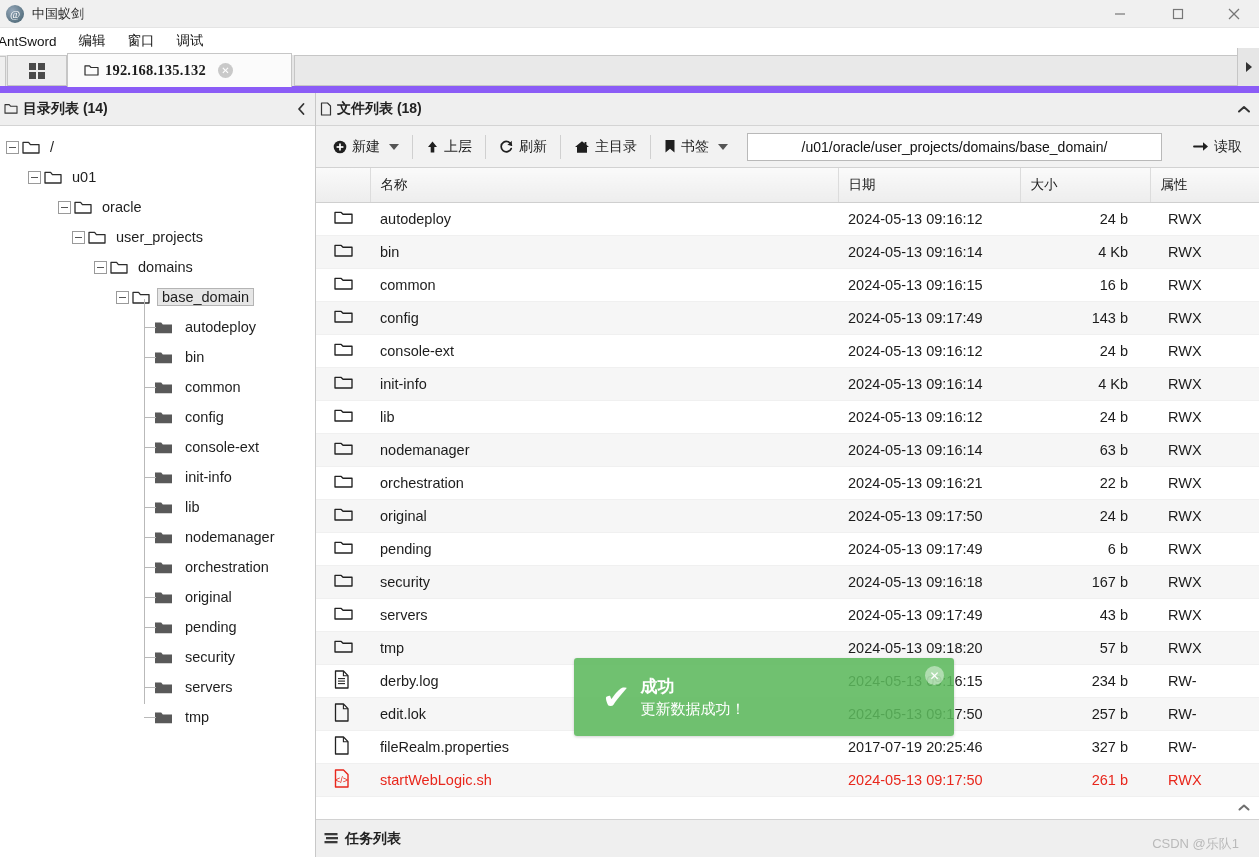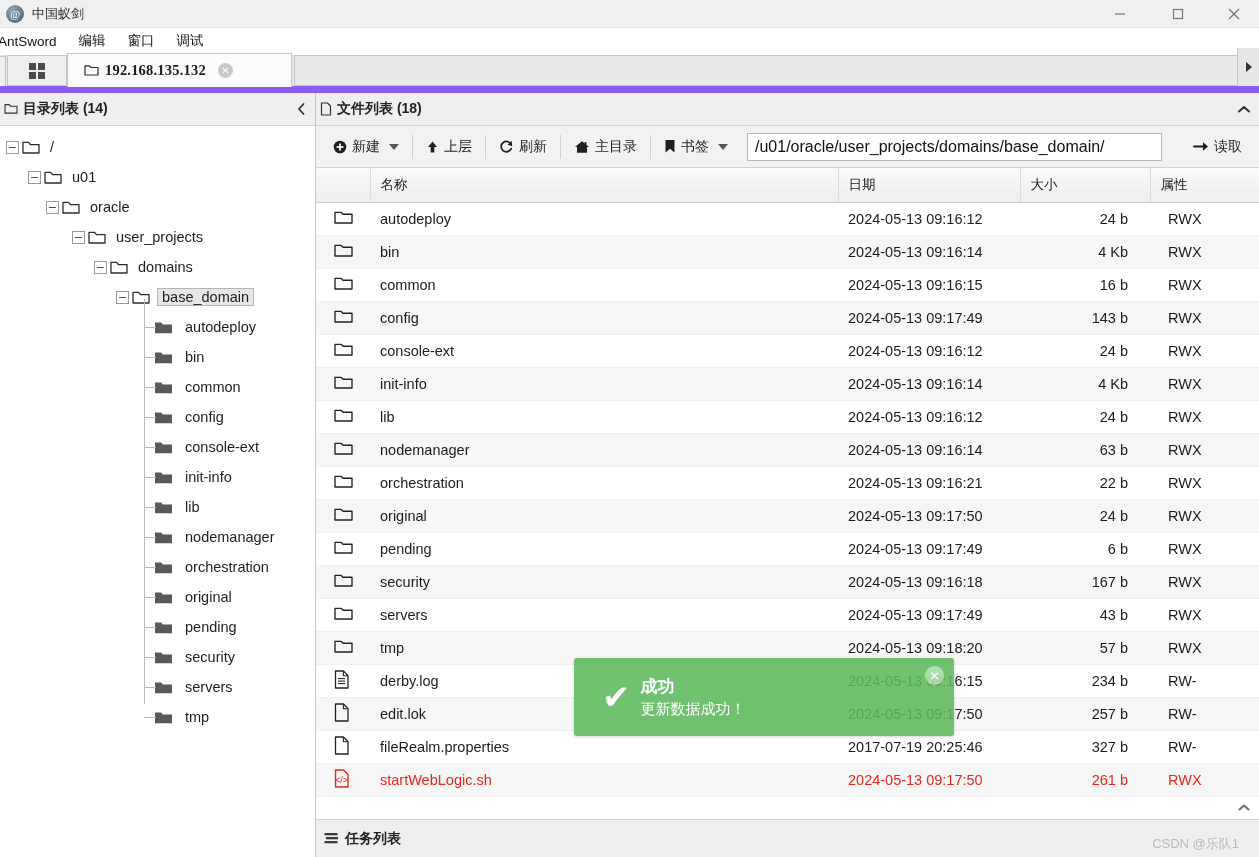--- a/index.html
+++ b/index.html
@@ -261,25 +261,26 @@
     border-right: 5px solid transparent;
     border-top: 6px solid #555;
     margin-left: 9px;
   }
   #path-input {
     flex: 1;
     height: 28px;
     margin: 0 20px 0 8px;
     border: 1px solid #b9b9b9;
     background: #fff;
-    font-size: 16px;
+    font-size: 14px;
     color: #111;
     padding: 0 7px;
     font-family: "Liberation Sans", sans-serif;
     min-width: 0;
+    text-align: center;
   }
 
   
   #table-wrap { flex: 1; overflow: hidden; position: relative; }
   table.filelist {
     width: 100%;
     border-collapse: collapse;
     table-layout: fixed;
   }
   table.filelist th {
@@ -470,21 +471,21 @@
         </div>
         <div class="tnode" style="padding-left: 28px;">
           <span class="expander"></span>
           <span class="folder-open">
             <svg width="18" height="15" viewBox="0 0 18 15">
               <path d="M1 3.2 V13 H17 V4.6 H8.4 L6.6 2.4 H1 Z" fill="#ffffff" stroke="#2c2c2c" stroke-width="1.3" stroke-linejoin="round"></path>
             </svg>
           </span>
           <span class="tlabel">u01</span>
         </div>
-        <div class="tnode" style="padding-left: 46px;">
+        <div class="tnode" style="padding-left: 58px;">
           <span class="expander"></span>
           <span class="folder-open">
             <svg width="18" height="15" viewBox="0 0 18 15">
               <path d="M1 3.2 V13 H17 V4.6 H8.4 L6.6 2.4 H1 Z" fill="#ffffff" stroke="#2c2c2c" stroke-width="1.3" stroke-linejoin="round"></path>
             </svg>
           </span>
           <span class="tlabel">oracle</span>
         </div>
         <div class="tnode" style="padding-left: 72px;">
           <span class="expander"></span>

